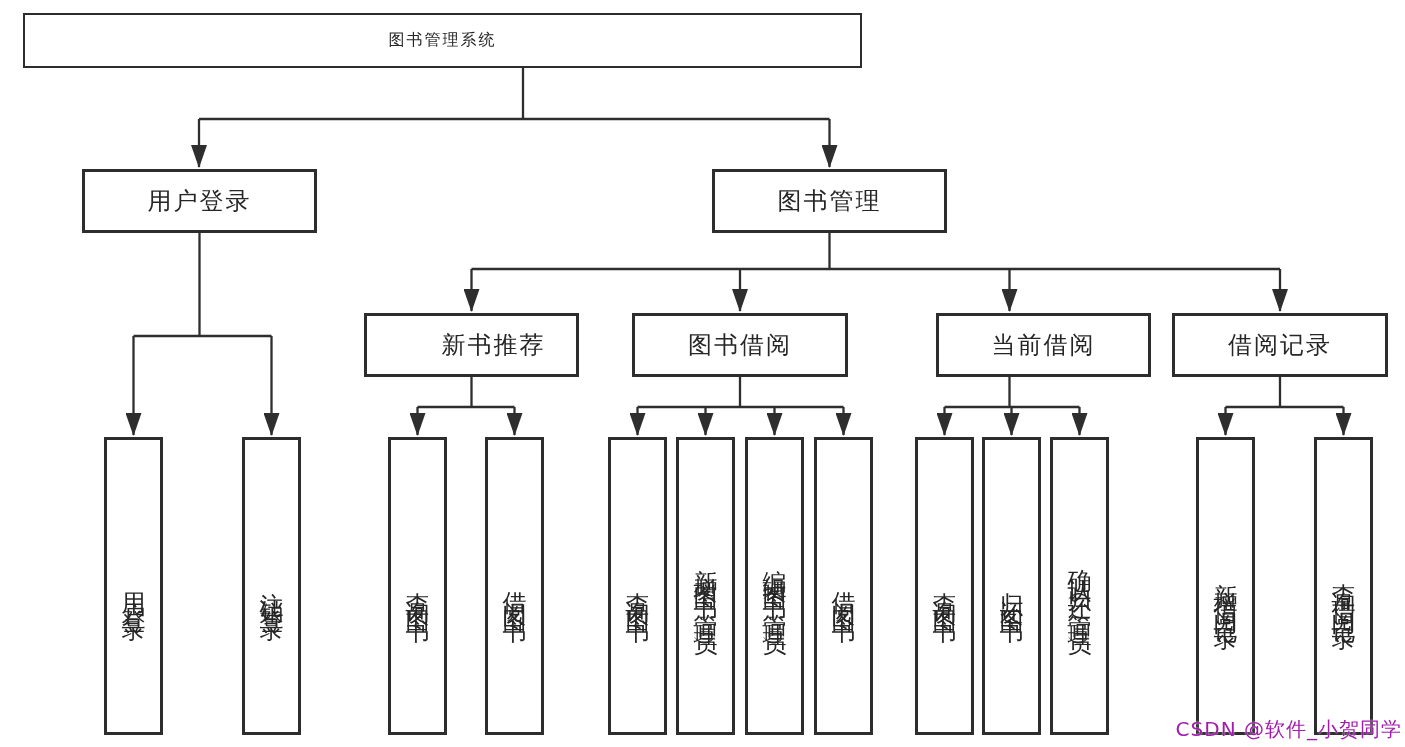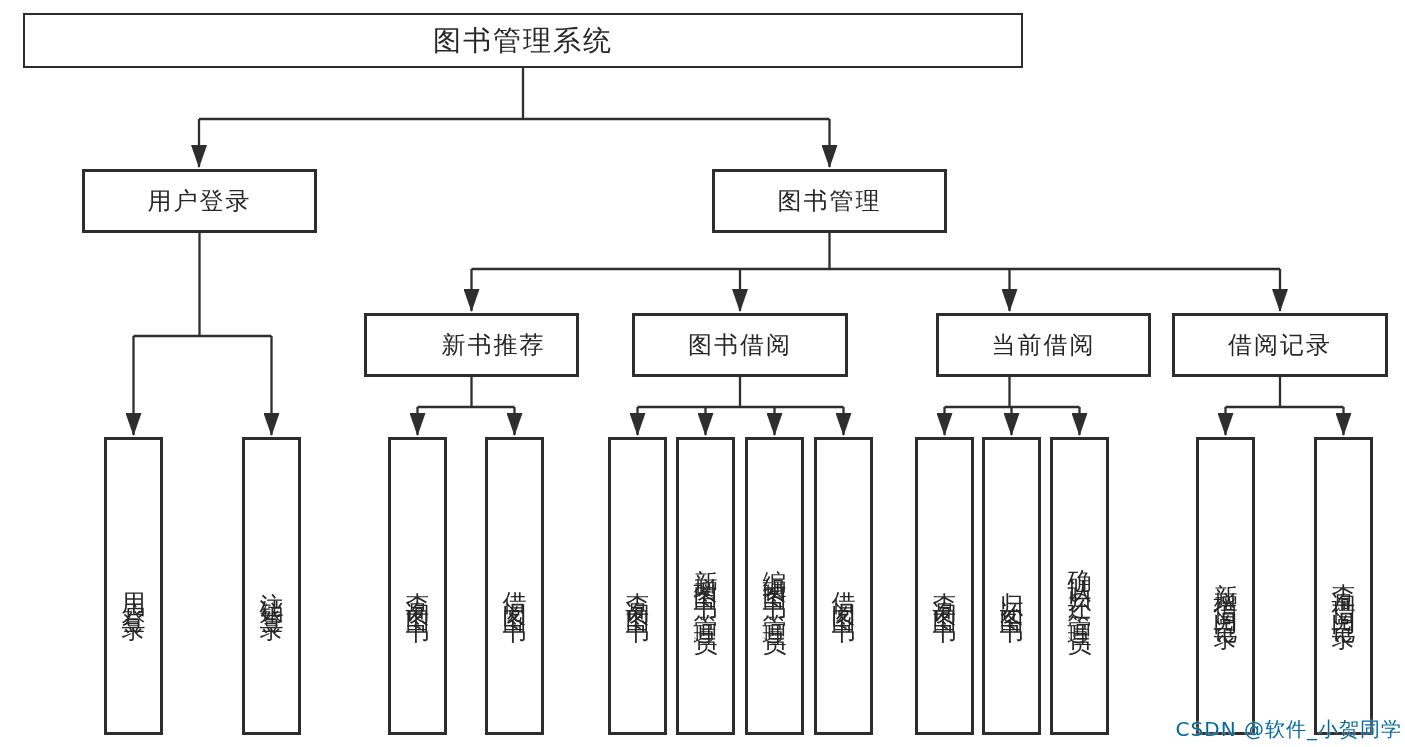--- a/index.html
+++ b/index.html
@@ -17,23 +17,23 @@
   }
   .box{
     position:absolute;
     box-sizing:border-box;
     background:#ffffff;
     border:3px solid #2d2d2d;
     display:flex;align-items:center;justify-content:center;
     text-align:center;
   }
   .root-box{
-    left:23px;top:13px;width:1000px;height:55px;
+    left:23px;top:13px;width:839px;height:55px;
     border-width:2px;
-    font-size:28px;letter-spacing:2px;
+    font-size:16px;letter-spacing:2px;
   }
   .hbox{
     top:169px;width:235px;height:64px;
     font-size:24px;letter-spacing:2px;
   }
   .l3box{
     top:313px;width:215px;height:64px;
     font-size:24px;letter-spacing:2px;
   }
   .vbox{
@@ -45,21 +45,21 @@
     font-size:24px;
     letter-spacing:9px;
     margin-bottom:-9px;
     line-height:1;
     white-space:nowrap;
   }
   .watermark{
     position:absolute;
     right:3px;bottom:4px;
     font-size:20px;
-    color:#0369a1;
+    color:#a21caf;
     letter-spacing:1px;
     text-shadow:0 0 2px #ffffff;
     z-index:5;
     white-space:nowrap;
   }
 </style>
 </head>
 <body>
 
 <div class="canvas">

